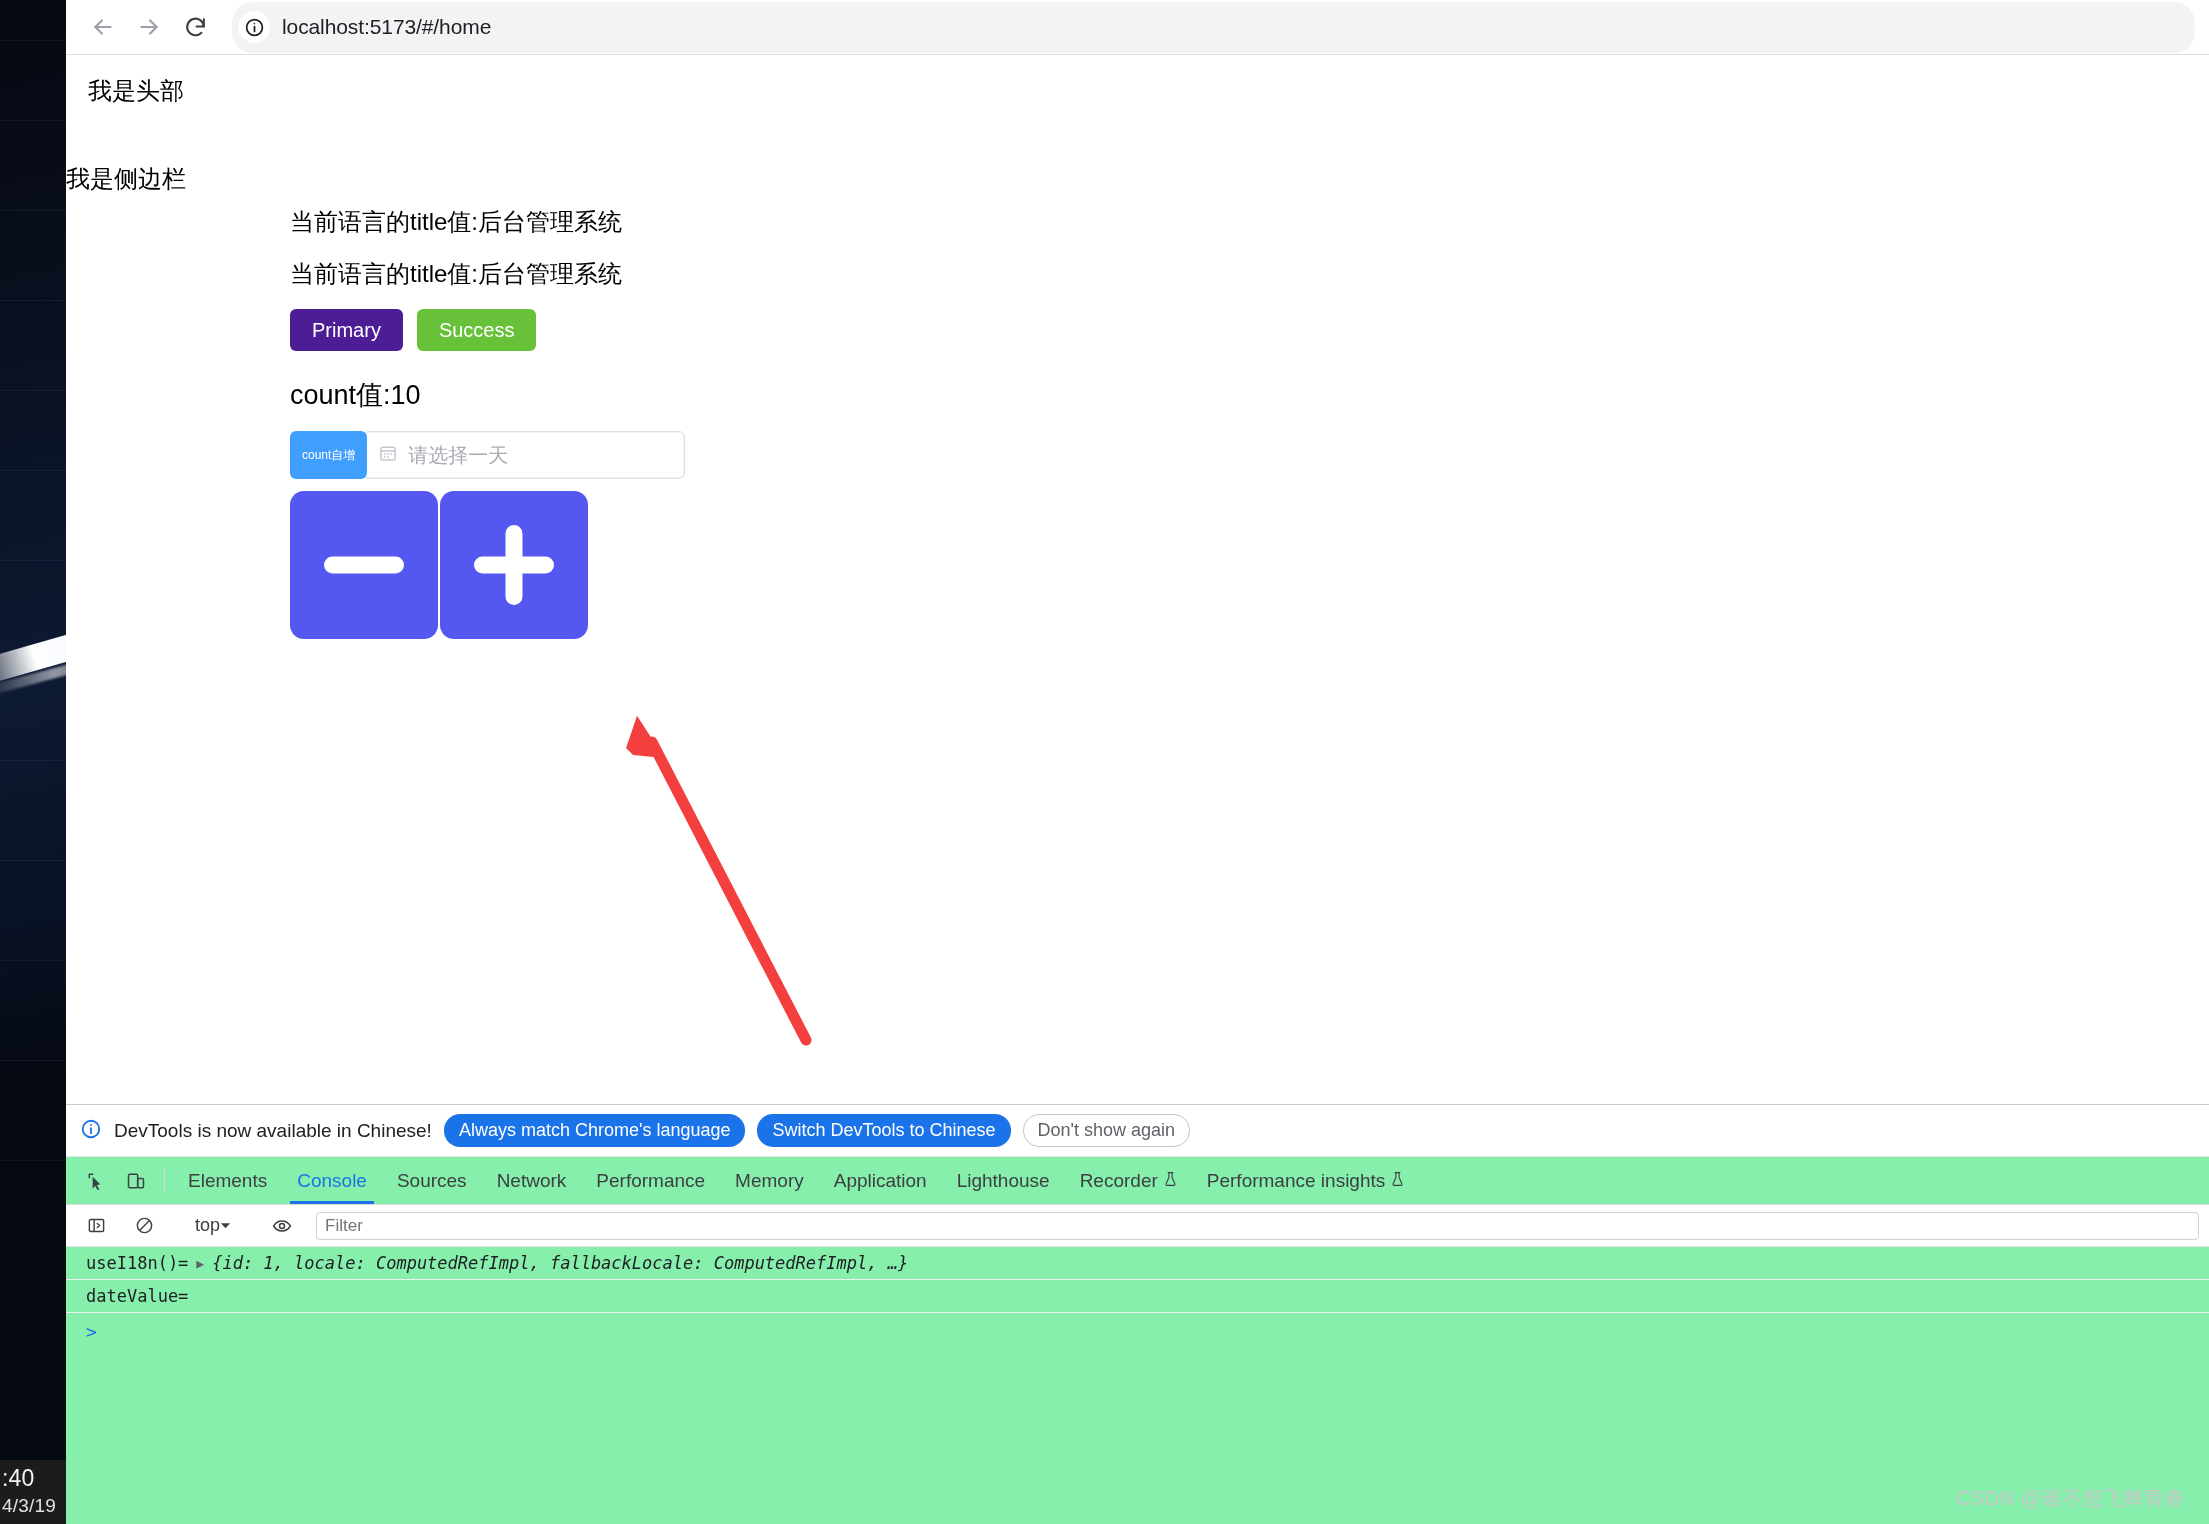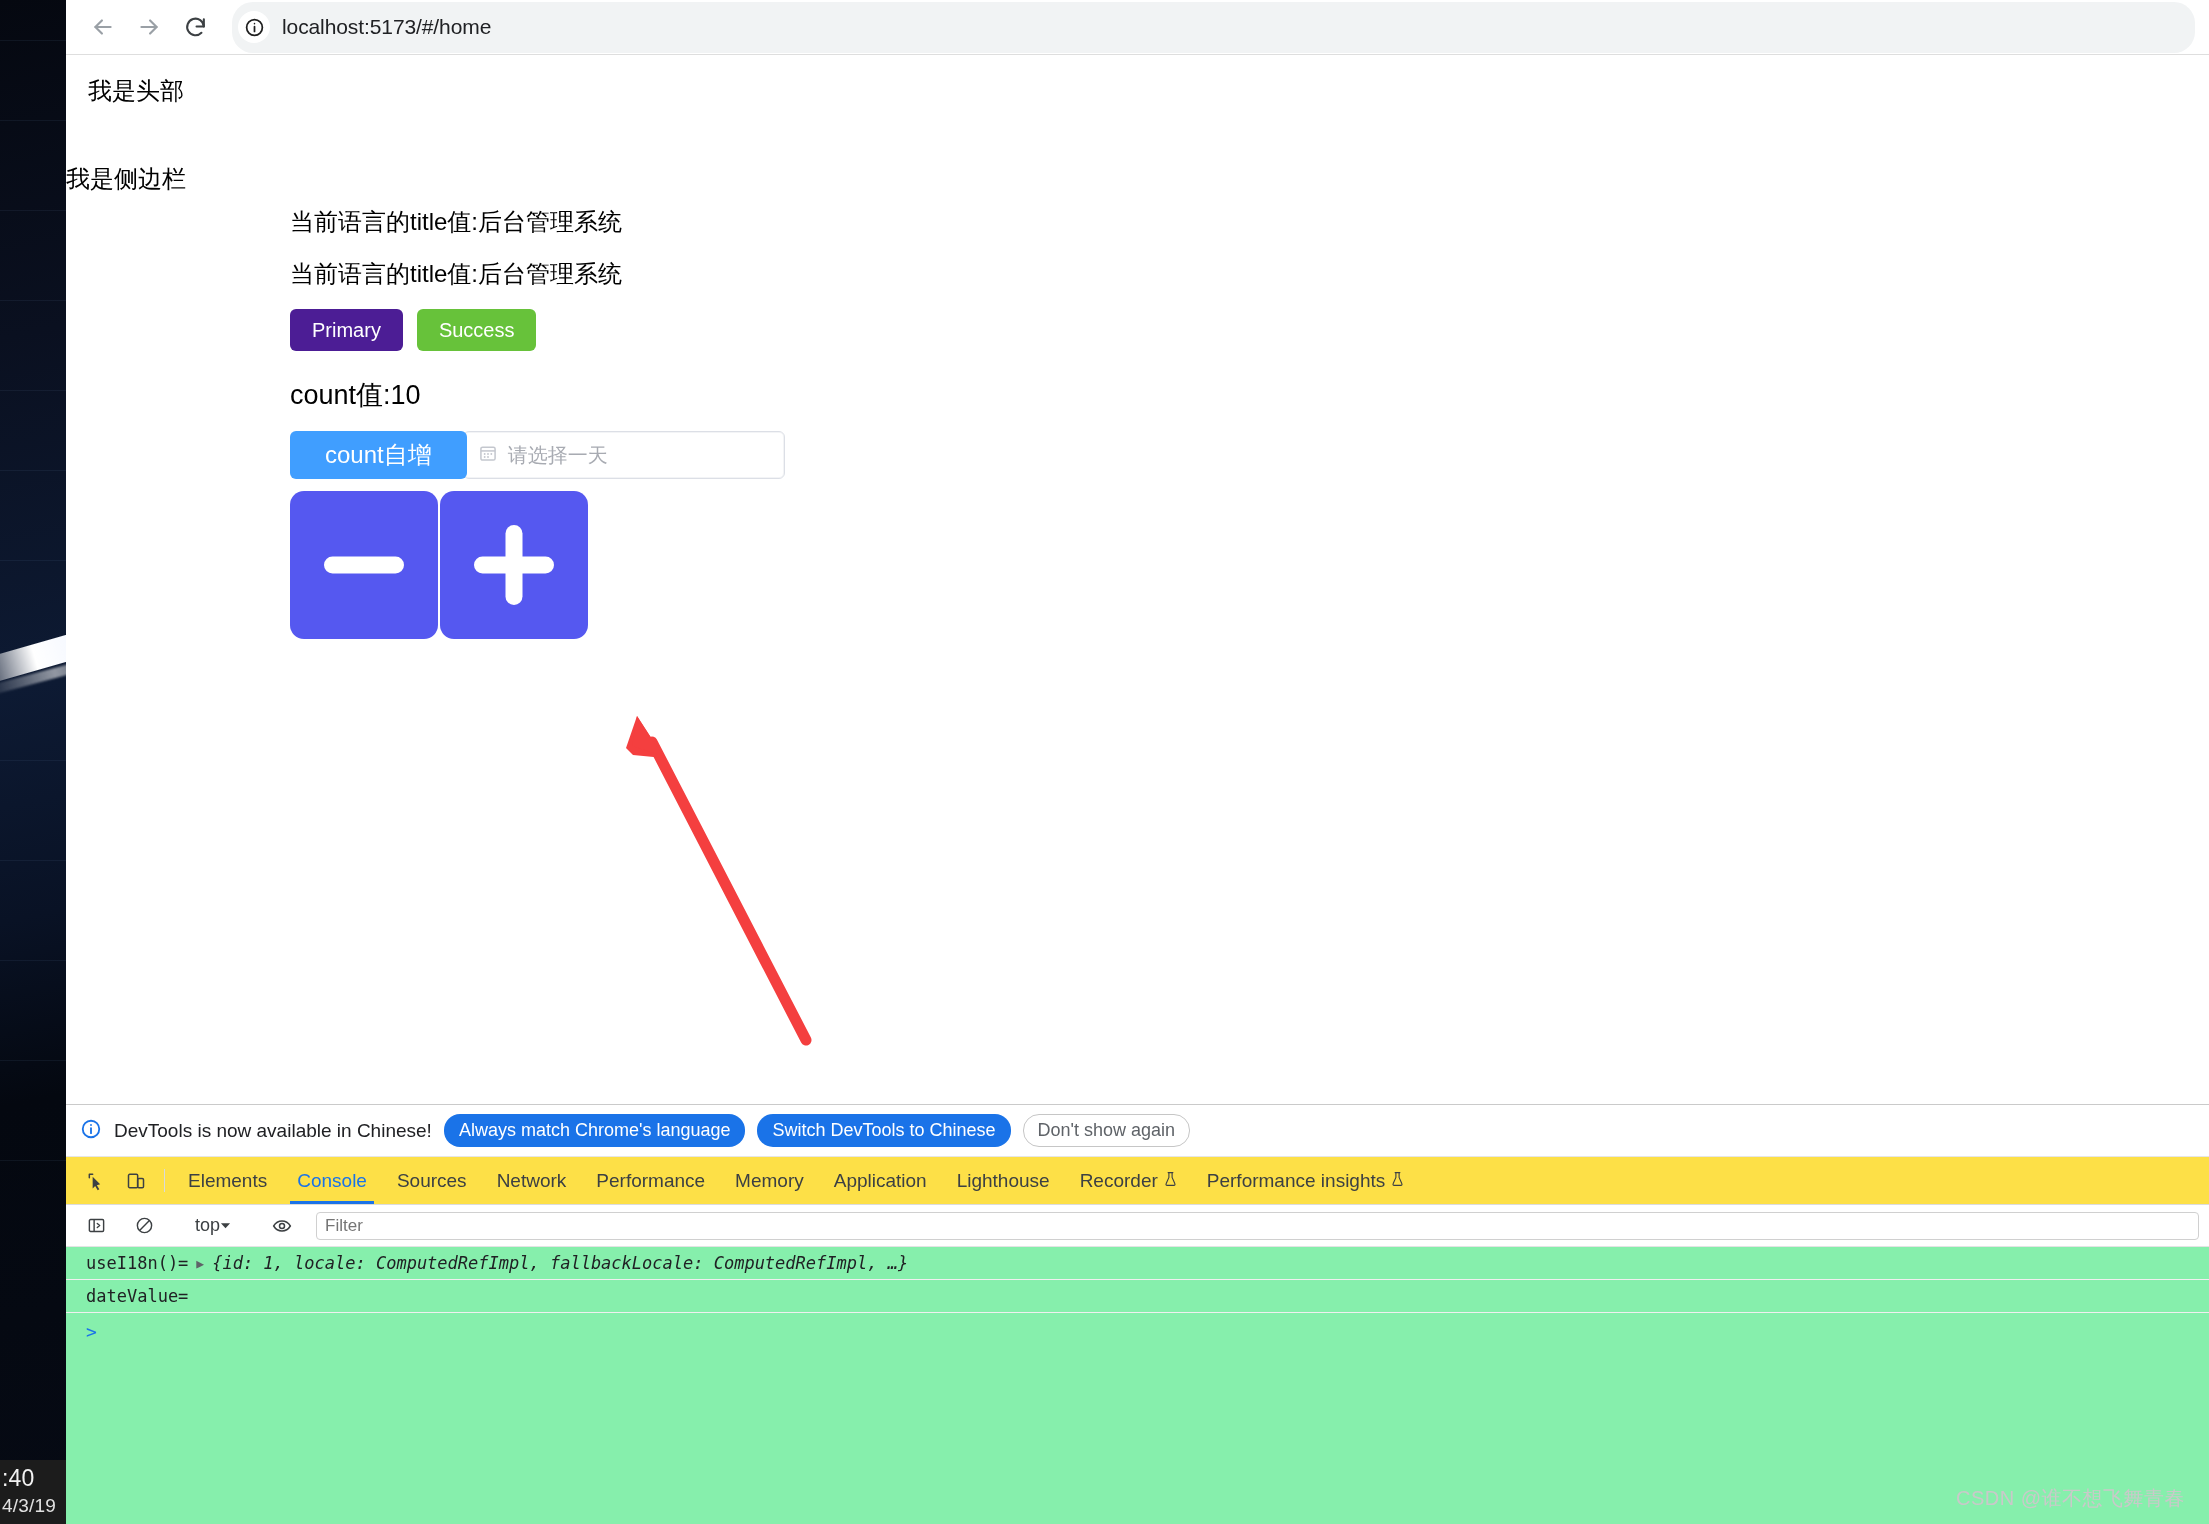--- a/index.html
+++ b/index.html
@@ -173,23 +173,23 @@
 
   #controls-row {
     margin-top: 20px;
     display: flex;
     align-items: flex-start;
   }
   #count-inc-btn {
     background: #409eff;
     border: none;
     color: #fff;
-    font-size: 24px;
+    font-size: 12px;
     border-radius: 6px;
-    padding: 0 35px;
+    padding: 0 12px;
     height: 48px;
     line-height: 48px;
     cursor: pointer;
     white-space: nowrap;
     font-family: "Liberation Sans", sans-serif;
     position: relative;
     z-index: 2;
   }
   #date-picker {
     margin-left: -4px;
@@ -286,21 +286,21 @@
   }
   .pill.filled { background: #1a73e8; color: #fff; }
   .pill.outline { background: #fff; color: #5f6368; border-color: #c6c6c6; }
 
   #dt-tabs {
     height: 48px;
     display: flex;
     align-items: stretch;
     padding-left: 10px;
     border-bottom: 1px solid #dcdcdc;
-    background: #fde047;
+    background: #86efac;
     flex: none;
   }
   .dt-icon-btn {
     width: 40px;
     display: flex; align-items: center; justify-content: center;
     cursor: pointer;
   }
   .dt-sep { width: 1px; background: #dadada; margin: 12px 8px; }
   .dt-tab {
     display: flex; align-items: center; gap: 6px;

